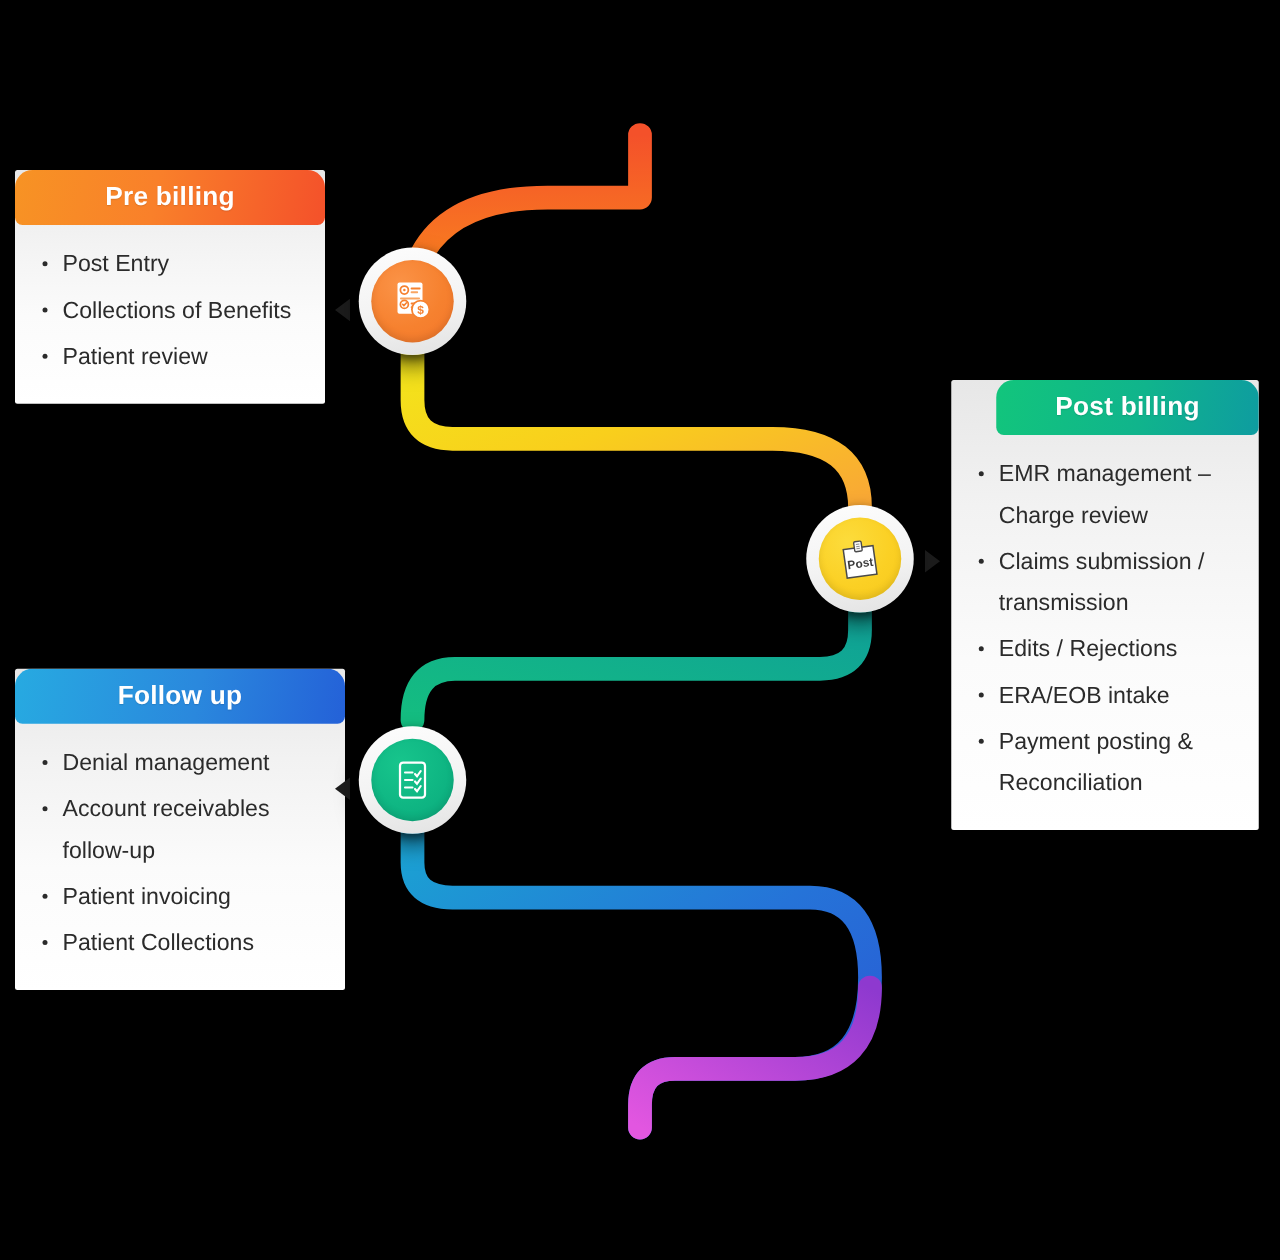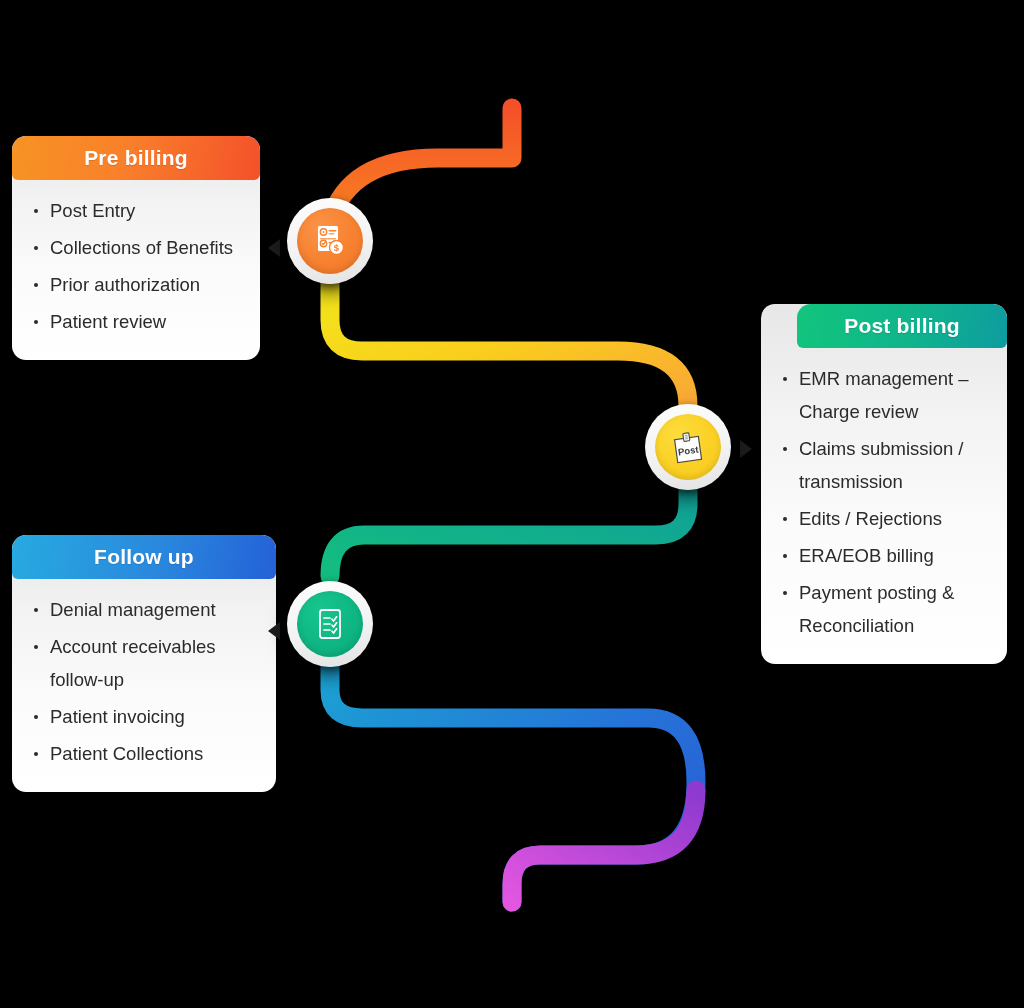--- a/index.html
+++ b/index.html
@@ -8,21 +8,21 @@
     font-family:"Liberation Sans", sans-serif;
   }
   #stage{position:absolute;inset:0;width:1024px;height:1008px;}
 
   
   #ribbon{position:absolute;left:0;top:0;width:1024px;height:1008px;pointer-events:none;}
 
   
   .card{
     position:absolute;
-    border-radius:14px;
+    border-radius:2px;
     background:linear-gradient(180deg,#e7e7e7 0%,#f2f2f2 28%,#fbfbfb 62%,#ffffff 100%);
     box-shadow:0 10px 26px rgba(0,0,0,.55), 0 2px 6px rgba(0,0,0,.4);
     overflow:hidden;
     z-index:4;
   }
   .card-header{
     height:44px;
     display:flex;align-items:center;justify-content:center;
     border-radius:14px 14px 6px 6px;
     color:#fff;
@@ -145,35 +145,34 @@
       <path d="M696,790 Q696,855 636,855 L540,855 Q512,855 512,884 L512,902" stroke="url(#g6)"></path>
     </g>
   </svg>
 
   <div class="card" id="card-pre">
     <div class="card-header hdr-orange">Pre billing</div>
     <div class="card-body">
       <ul class="items">
         <li>Post Entry</li>
         <li>Collections of Benefits</li>
-        <li>Prior authorization</li>
         <li>Patient review</li>
       </ul>
     </div>
   </div>
   <div class="arrow arrow-left" id="arrow-pre"></div>
 
   <div class="card" id="card-post">
     <div class="card-header hdr-green">Post billing</div>
     <div class="card-body">
       <ul class="items">
         <li>EMR management – Charge review</li>
         <li>Claims submission  / transmission</li>
         <li>Edits / Rejections</li>
-        <li>ERA/EOB billing</li>
+        <li>ERA/EOB intake</li>
         <li>Payment posting &amp; Reconciliation</li>
       </ul>
     </div>
   </div>
   <div class="arrow arrow-right" id="arrow-post"></div>
 
   <div class="card" id="card-follow">
     <div class="card-header hdr-blue">Follow up</div>
     <div class="card-body">
       <ul class="items">

